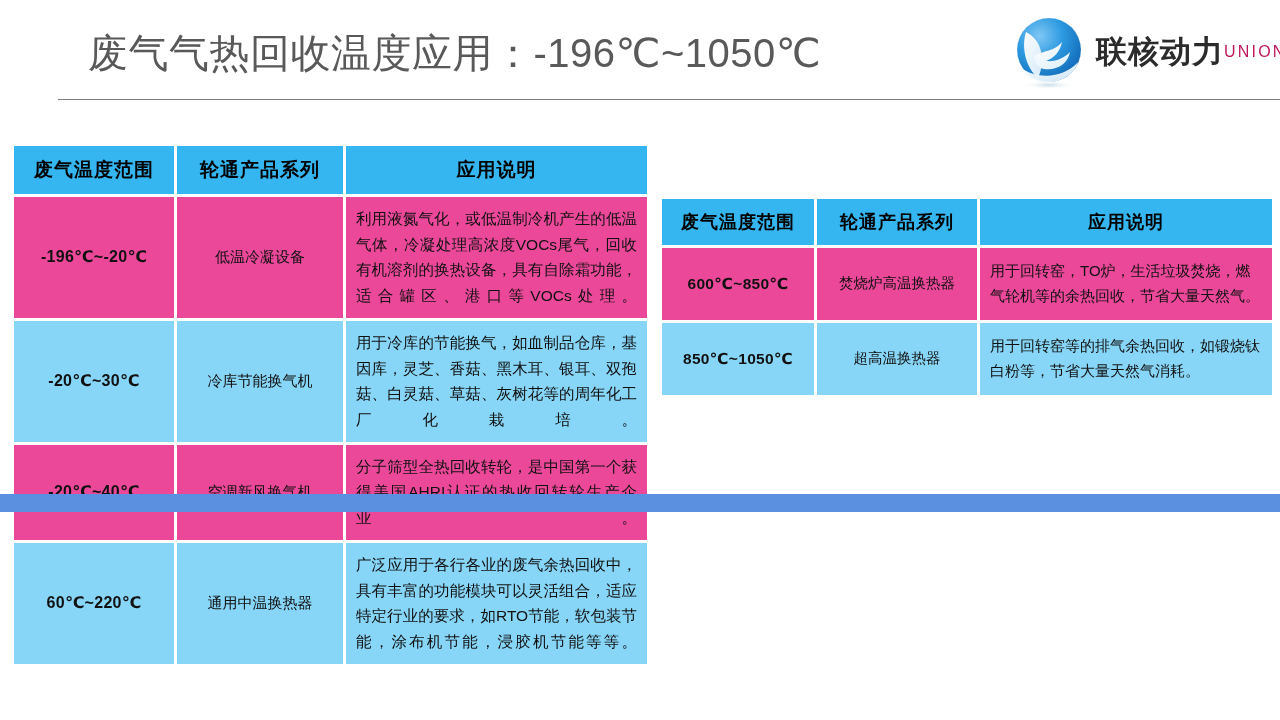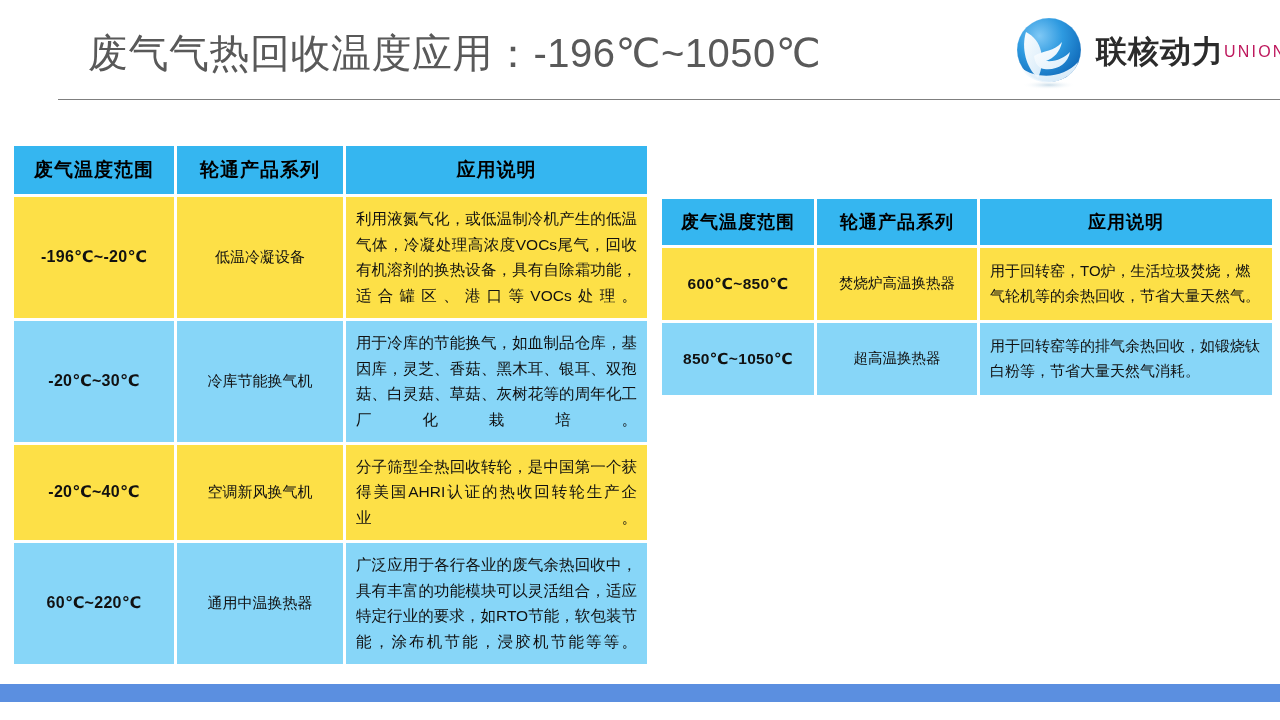--- a/index.html
+++ b/index.html
@@ -4,21 +4,21 @@
 <style>
   * { box-sizing: border-box; margin: 0; padding: 0; }
   html, body {
     width: 1280px; height: 720px;
     background: #ffffff;
     font-family: "Liberation Sans", "DejaVu Sans", sans-serif;
     overflow: hidden;
   }
   #page {
     position: relative;
-    width: 1280px; height: 702px;
+    width: 1280px; height: 512px;
     background: #ffffff;
   }
 
   
   #page-title {
     position: absolute;
     left: 88px; top: 22px;
     width: 930px; height: 62px;
     display: flex; align-items: center;
     font-size: 40px;
@@ -89,21 +89,21 @@
   }
   #table-right th { font-size: 18px; height: 46px; }
 
   .data-table td {
     vertical-align: middle;
     padding: 9px 10px;
     font-size: 15px;
     color: #111111;
     line-height: 1.62;
   }
-  .row-gray  td { background: #fde047; }
+  .row-gray  td { background: #ec4899; }
   .row-blue  td { background: #87D6F8; }
 
   td.c-range {
     text-align: center;
     font-weight: bold;
     font-size: 16px;
     letter-spacing: 0.3px;
     white-space: nowrap;
   }
   td.c-series {

